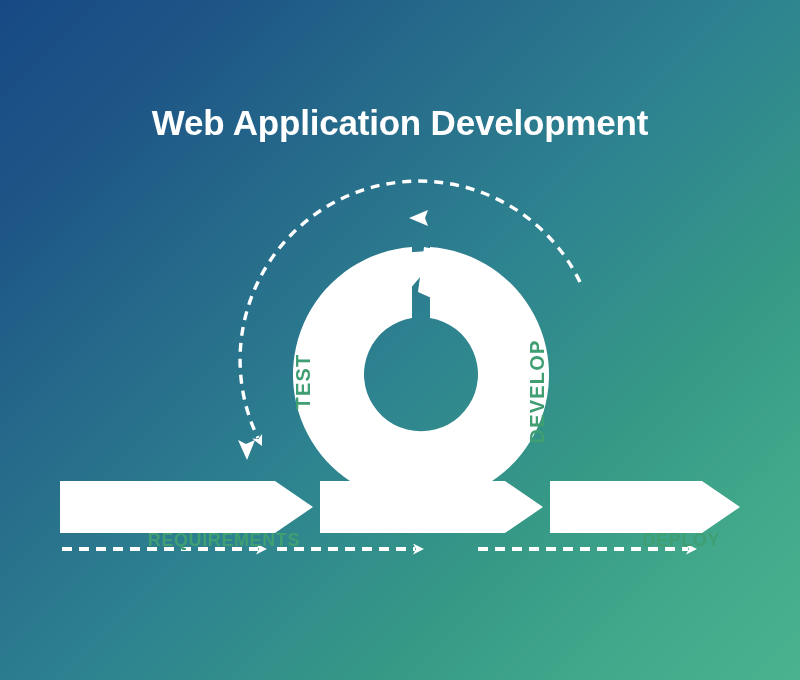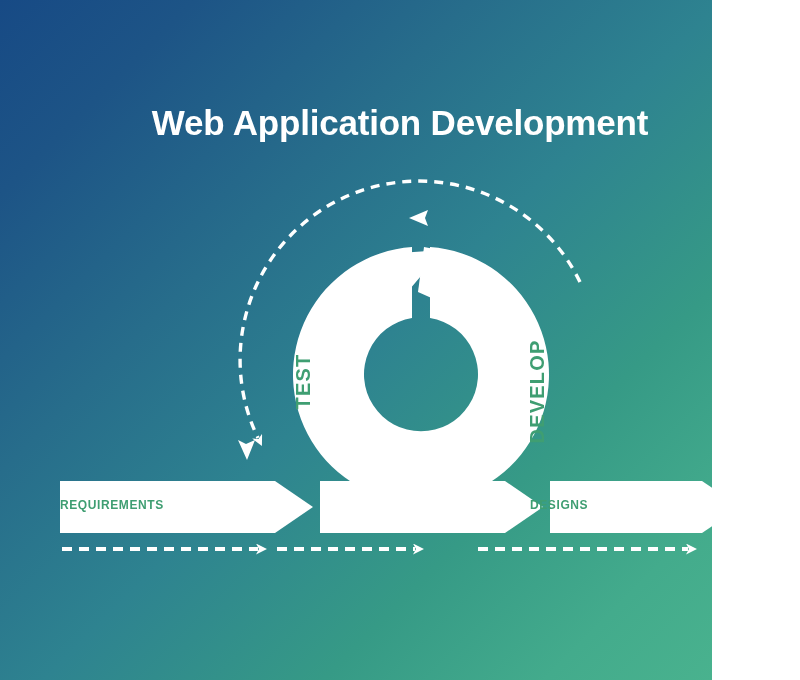--- a/index.html
+++ b/index.html
@@ -5,21 +5,21 @@
   html, body {
     margin: 0;
     padding: 0;
     background: #ffffff;
   }
   body {
     font-family: "Liberation Sans", sans-serif;
   }
   #infographic {
     position: relative;
-    width: 712px;
+    width: 800px;
     height: 680px;
     overflow: hidden;
     background:
       linear-gradient(135deg,
         #174a85 0%,
         #1d5486 14%,
         #276d8b 34%,
         #2e8390 52%,
         #369a86 72%,
         #43ab8c 88%,
@@ -39,26 +39,27 @@
   }
   #diagram-svg {
     position: absolute;
     left: 0;
     top: 0;
     width: 800px;
     height: 680px;
   }
   .band-label {
     position: absolute;
-    font-size: 12px;
+    font-size: 18px;
     font-weight: bold;
     color: #3f9e72;
     letter-spacing: 0.6px;
     white-space: nowrap;
-    text-align: left;
+    text-align: right;
+    margin-top: 32px;
   }
   #label-requirements { left: 60px;  top: 498px; width: 240px; }
   #label-designs      { left: 305px; top: 498px; width: 180px; }
   #label-deploy       { left: 530px; top: 498px; width: 190px; }
   .ring-label {
     position: absolute;
     font-size: 20px;
     font-weight: bold;
     color: #3f9e72;
     letter-spacing: 1.2px;
@@ -139,15 +140,15 @@
     </g>
   </svg>
 
   <div class="ring-label" id="label-test">TEST</div>
 
   <div class="ring-label" id="label-develop">DEVELOP</div>
 
   <div class="band-label" id="label-requirements">REQUIREMENTS</div>
 
 
-  <div class="band-label" id="label-deploy">DESIGNS</div>
+  <div class="band-label" id="label-deploy">DEPLOY</div>
 
 </div>
 
 </body></html>

